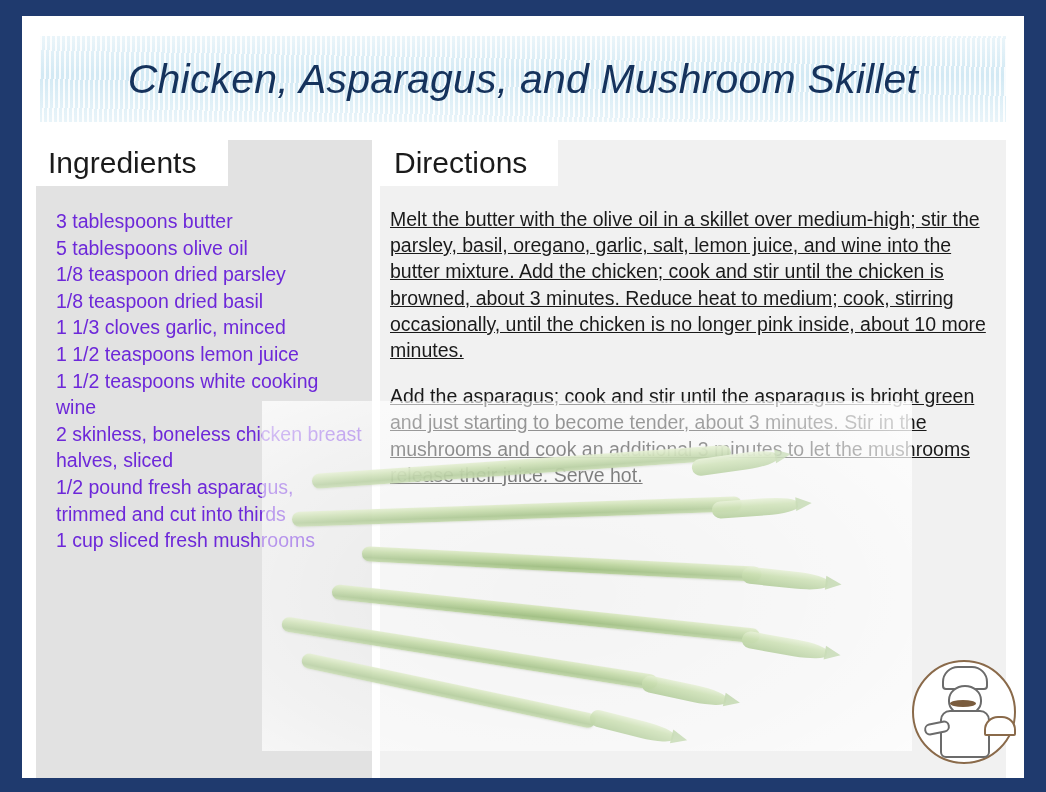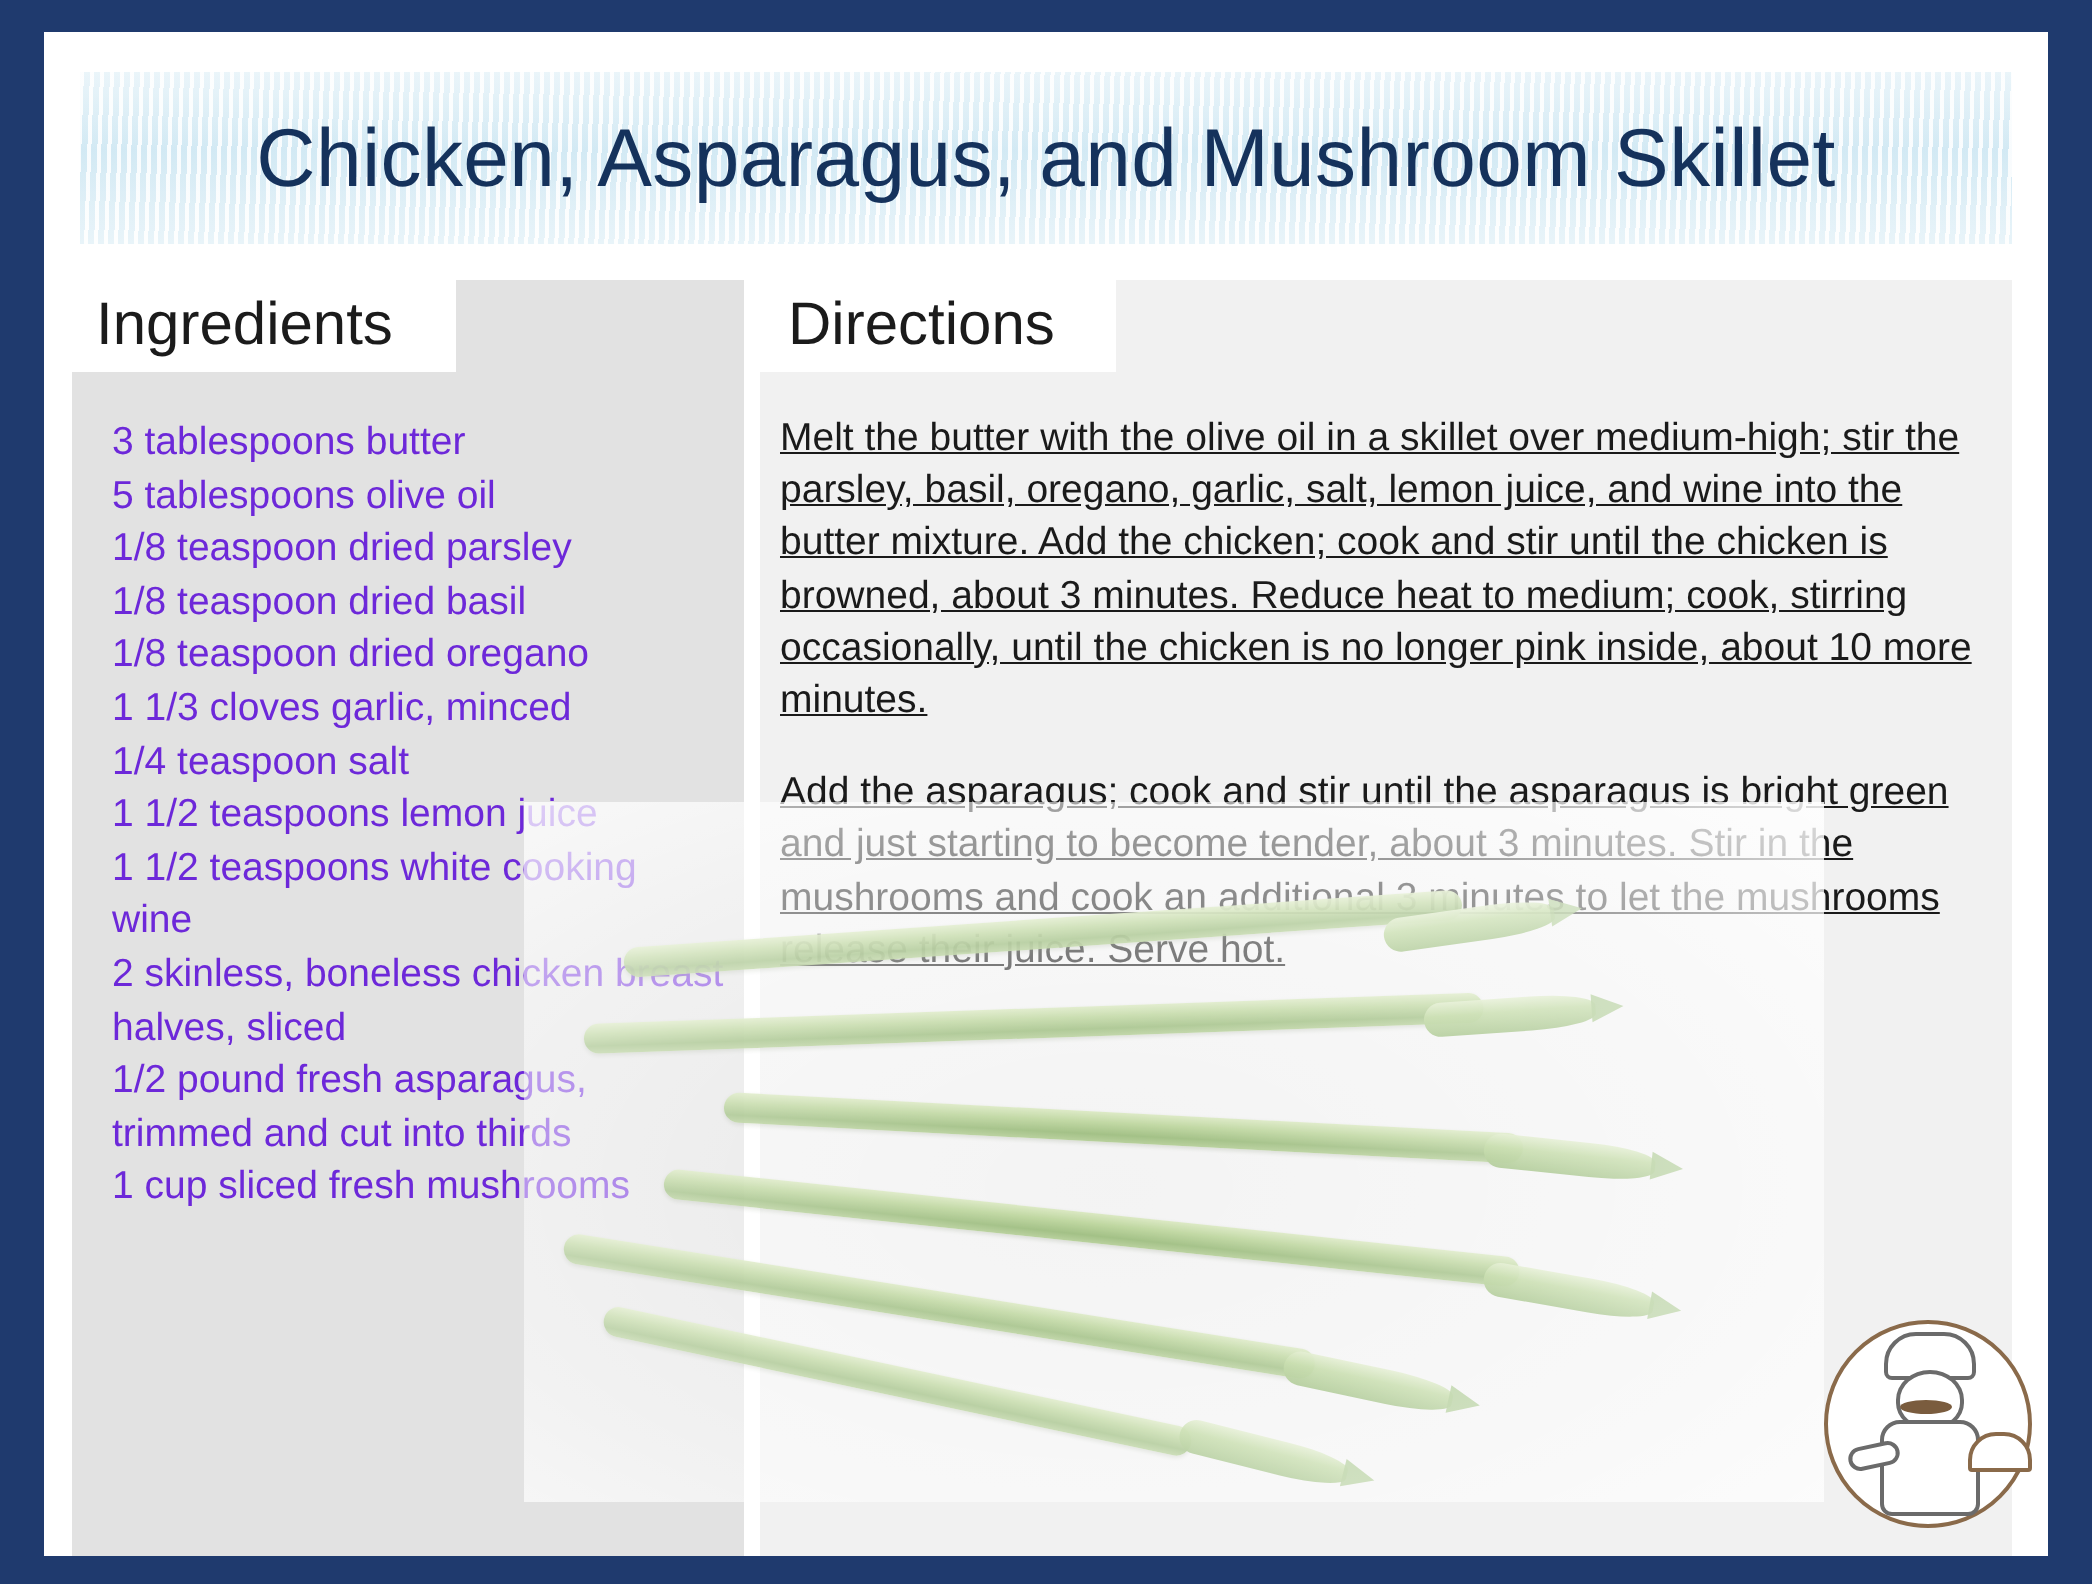--- a/index.html
+++ b/index.html
@@ -44,20 +44,21 @@
     display: flex;
     align-items: center;
     justify-content: center;
   }
   #title-text {
     font-size: 41px;
     color: #15325c;
     letter-spacing: 0.2px;
     white-space: nowrap;
     font-weight: normal;
+    font-style: italic;
   }
 
   
   #ingredients-panel {
     position: absolute;
     left: 14px;
     top: 124px;
     width: 336px;
     height: 638px;
     background: #e2e2e2;
@@ -252,23 +253,21 @@
 
     <div id="ingredients-panel">
       <div class="panel-heading" id="ingredients-heading">
         <span>Ingredients</span>
       </div>
       <div id="ingredients-list">
         <div>3 tablespoons butter</div>
         <div>5 tablespoons olive oil</div>
         <div>1/8 teaspoon dried parsley</div>
         <div>1/8 teaspoon dried basil</div>
-        <div>1/8 teaspoon dried oregano</div>
         <div>1 1/3 cloves garlic, minced</div>
-        <div>1/4 teaspoon salt</div>
         <div>1 1/2 teaspoons lemon juice</div>
         <div>1 1/2 teaspoons white cooking wine</div>
         <div>2 skinless, boneless chicken breast halves, sliced</div>
         <div>1/2 pound fresh asparagus, trimmed and cut into thirds</div>
         <div>1 cup sliced fresh mushrooms</div>
       </div>
     </div>
 
     <div id="directions-panel">
       <div class="panel-heading" id="directions-heading">

